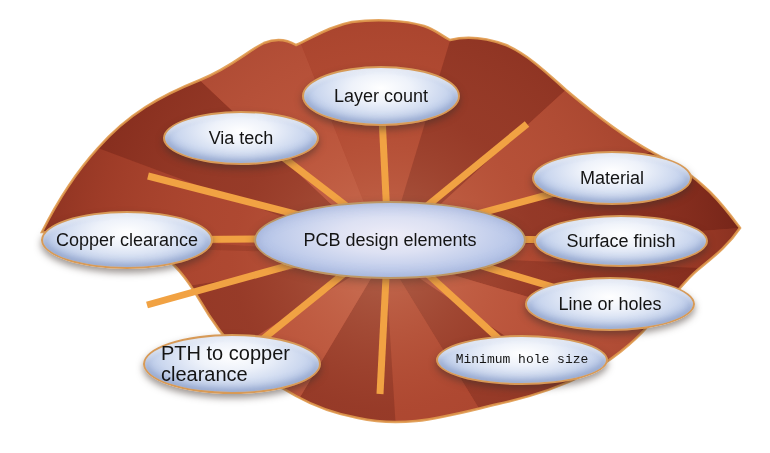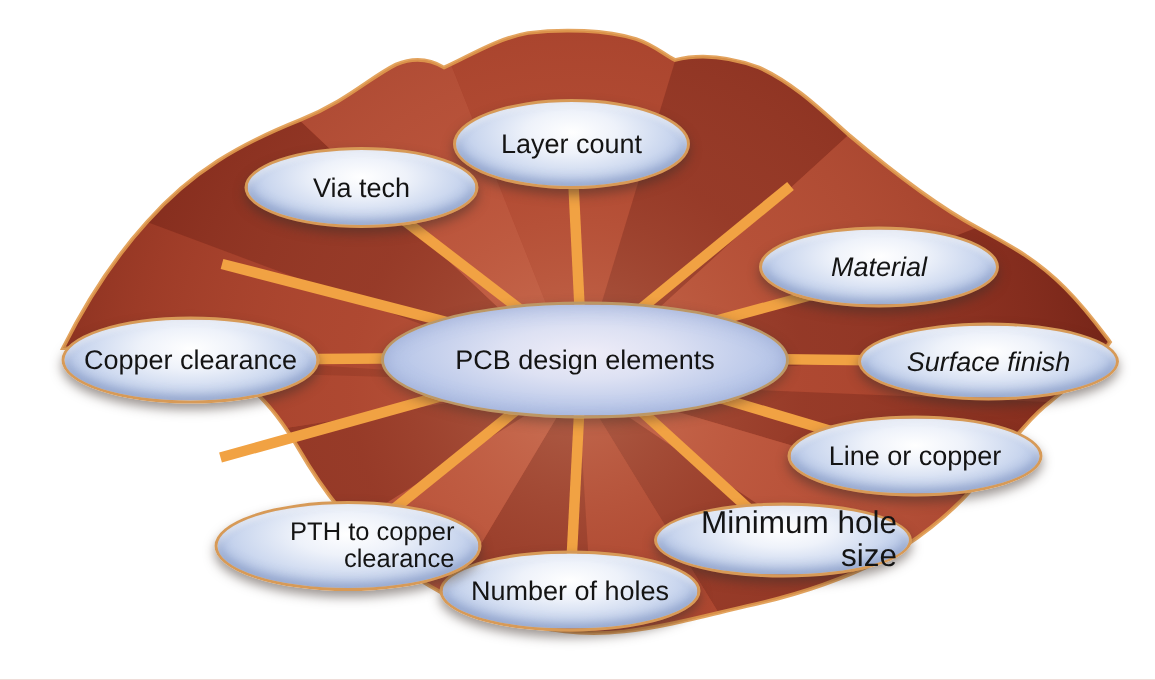--- a/index.html
+++ b/index.html
@@ -7,51 +7,51 @@
     position:relative;
     width:770px;height:453px;
     background:#ffffff;
     overflow:hidden;
     font-family:"Liberation Sans", sans-serif;
   }
   #bg-art{position:absolute;left:0;top:0;z-index:0;}
   .node{
     position:absolute;z-index:2;
     display:flex;align-items:center;justify-content:center;
-    text-align:right;
+    text-align:left;
     border-radius:50%;
     color:#141414;
     font-size:18px;line-height:1.05;
     padding:0 8px;box-sizing:border-box;
     background:radial-gradient(ellipse at 50% 36%, #ffffff 0%, #eef2fa 28%, #ccd8ef 58%, #a9bce2 84%, #93a8d4 100%);
     border:2.5px solid #d79a57;
     box-shadow:0 4px 7px rgba(62,48,42,0.50), inset 0 -3px 8px rgba(86,108,162,0.45), inset 0 2px 4px rgba(255,255,255,0.8);
   }
   .center-node{
     position:absolute;z-index:2;
     left:254px;top:201px;width:268px;height:74px;
     display:flex;align-items:center;justify-content:center;
     text-align:left;border-radius:50%;
     color:#141414;font-size:18px;
     background:radial-gradient(ellipse at 50% 44%, #efedf8 0%, #dde1f3 30%, #bac8e9 64%, #a0b4df 100%);
     border:2px solid #bc9765;
     box-shadow:0 3px 8px rgba(70,52,40,0.45), inset 0 0 12px rgba(118,132,184,0.35);
   }
   .n0{left:302px;top:66px;width:158px;height:60px;}
   .n1{left:447px;top:96px;width:160px;height:56px;}
-  .n2{left:506px;top:151px;width:160px;height:54px;font-style:italic;}
-  .n3{left:572px;top:215px;width:174px;height:52px;font-style:italic;}
+  .n2{left:532px;top:151px;width:160px;height:54px;}
+  .n3{left:534px;top:215px;width:174px;height:52px;}
   .n4{left:525px;top:277px;width:170px;height:54px;}
-  .n5{left:436px;top:335px;width:172px;height:50px;font-size:21px;}
+  .n5{left:436px;top:335px;width:172px;height:50px;font-size:13px;font-family:Liberation Mono, monospace;}
   .n6{left:293px;top:367px;width:174px;height:54px;}
-  .n7{left:143px;top:334px;width:178px;height:60px;font-size:17px;padding:0 16px;}
+  .n7{left:143px;top:334px;width:178px;height:60px;font-size:20px;padding:0 16px;}
   .n8{left:68px;top:279px;width:158px;height:52px;}
   .n9{left:41px;top:211px;width:172px;height:58px;}
   .n10{left:66px;top:149px;width:164px;height:54px;}
-  .n11{left:163px;top:98px;width:156px;height:54px;}
+  .n11{left:163px;top:111px;width:156px;height:54px;}
 </style>
 </head>
 <body>
 
 <div id="stage">
 
   <svg id="bg-art" width="770" height="453" viewBox="0 0 770 453">
     <defs>
       <clipPath id="drapeClip">
         <path d="M42 232 C58 200 78 170 98 148 C128 114 160 96 200 80 C232 67 246 52 264 43 C276 38 286 39 296 45 C312 38 330 26 352 22 C376 19 404 20 424 26 C436 30 442 36 450 40 C466 36 484 37 506 45 C530 56 548 74 566 90 C592 112 622 136 652 152 C672 163 690 172 710 192 C724 206 734 220 740 228 C728 246 712 258 700 268 C684 280 664 308 648 326 C634 342 610 362 586 374 C558 388 526 398 498 404 C472 410 444 418 416 421 C396 423 376 422 358 418 C336 414 314 406 296 396 C274 384 254 370 241 356 C224 338 210 318 199 299 C186 277 172 260 156 251 C136 241 108 236 84 234 C68 233 52 232 42 232 Z"></path>
@@ -110,27 +110,24 @@
   <div class="node n0">
       <span>Layer count</span>
     </div>
   <div class="node n2">
       <span>Material</span>
     </div>
   <div class="node n3">
       <span>Surface finish</span>
     </div>
   <div class="node n4">
-      <span>Line or copper</span>
+      <span>Line or holes</span>
     </div>
   <div class="node n5">
       <span>Minimum hole size</span>
-    </div>
-  <div class="node n6">
-      <span>Number of holes</span>
     </div>
   <div class="node n7">
       <span>PTH to copper clearance</span>
     </div>
   <div class="node n9">
       <span>Copper clearance</span>
     </div>
   <div class="node n11">
       <span>Via tech</span>
     </div>

